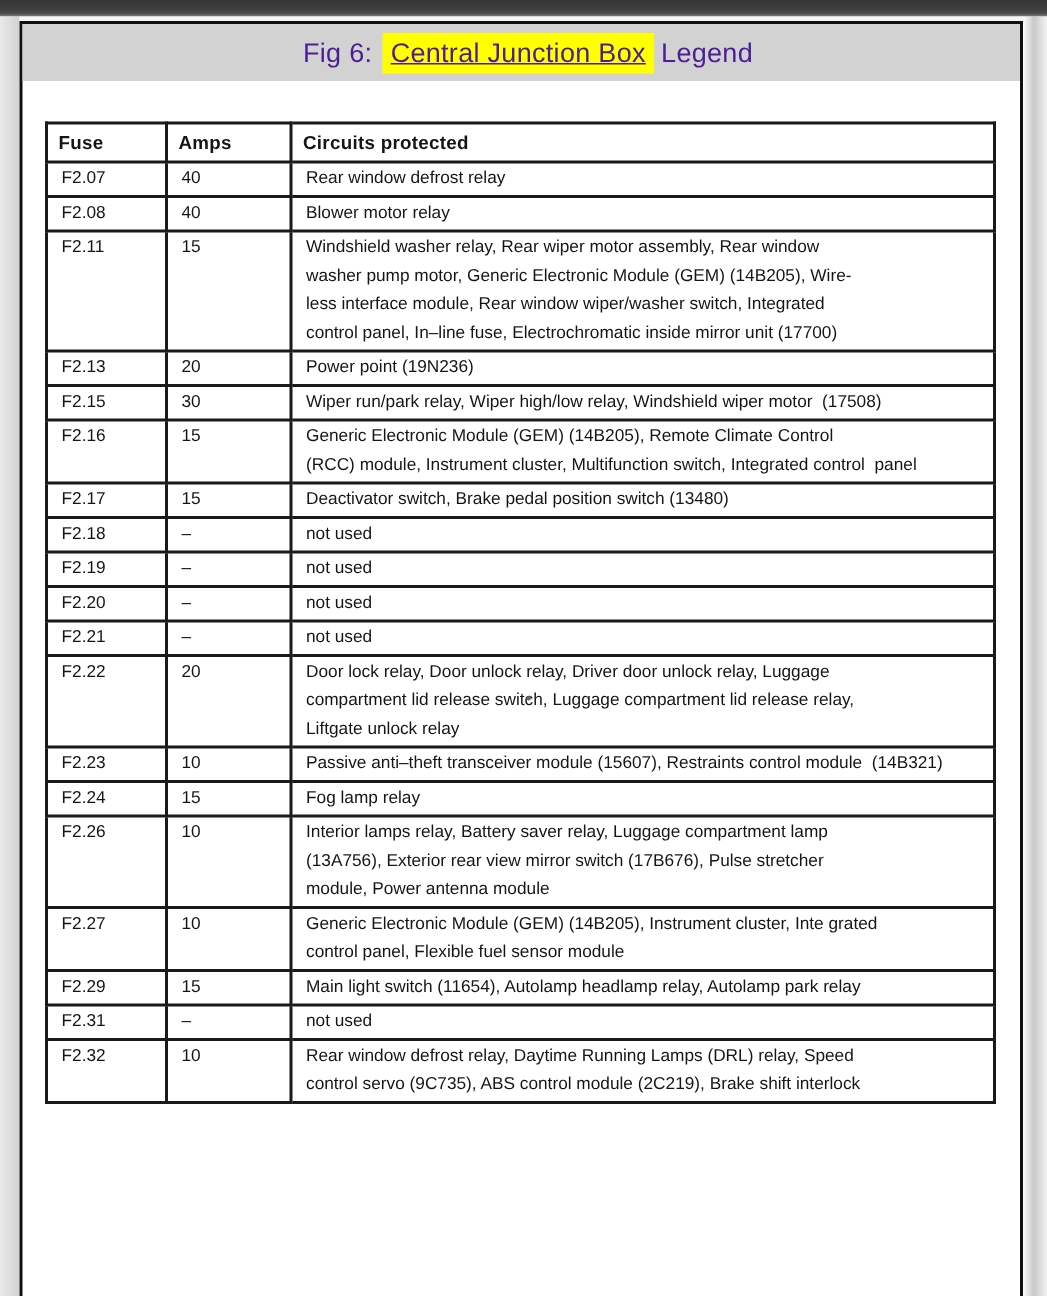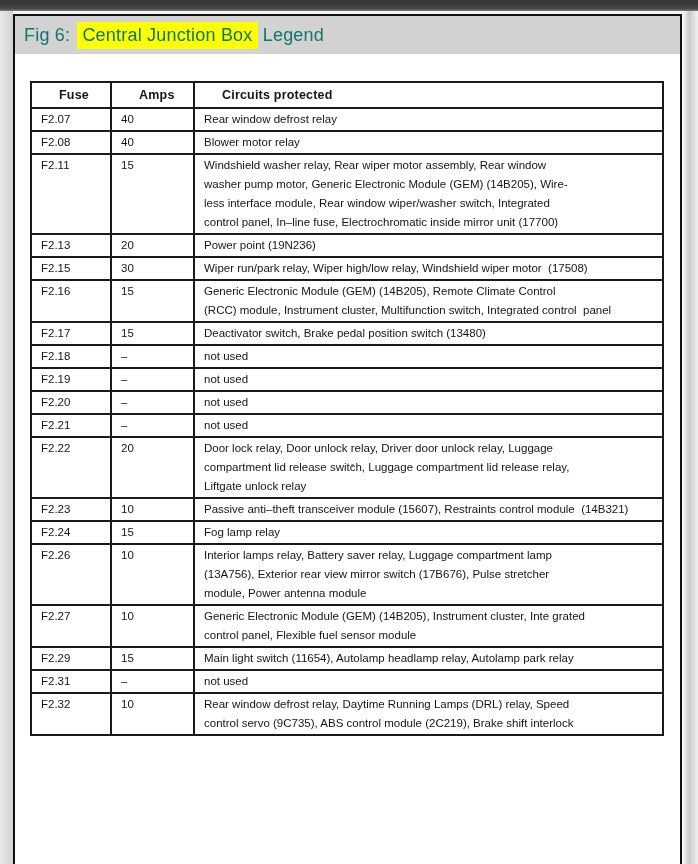--- a/index.html
+++ b/index.html
@@ -34,22 +34,23 @@
     background: #ffffff;
     border: 2px solid #101010;
   }
   .title-bar {
     height: 38px;
     background: #d2d2d2;
     display: flex;
     align-items: center;
     padding-left: 9px;
     font-size: 18px;
-    color: #0f766e;
+    color: #4c1d95;
     letter-spacing: 0.2px;
+    justify-content: center;
   }
   .title-bar span { white-space: pre; }
   .title-highlight {
     background: #ffff00;
     padding: 3px 5px;
     margin-left: 2px;
   }
   .fuse-table {
     border-collapse: collapse;
     margin: 27px 0 0 15px;
@@ -58,21 +59,21 @@
     color: #151515;
   }
   .fuse-table th, .fuse-table td {
     border: 2px solid #1a1a1a;
     text-align: left;
     vertical-align: top;
   }
   .fuse-table th {
     font-size: 12.5px;
     font-weight: bold;
-    padding: 5px 27px;
+    padding: 5px 7px;
     letter-spacing: 0.2px;
   }
   .fuse-table td {
     font-size: 11.5px;
     line-height: 19px;
     padding: 1px 9px;
   }
   .col-fuse  { width: 80px; }
   .col-amps  { width: 83px; }
   .col-circ  { width: 469px; }
@@ -88,21 +89,21 @@
 <body>
 
 <div class="top-bar"></div>
 <div class="left-margin"></div>
 <div class="right-margin"></div>
 <div class="top-gap"></div>
 
 <div class="page">
   <div class="title-bar" style="background: rgb(210, 210, 210);">
     <span>Fig 6: </span>
-    <span class="title-highlight" style="background: rgb(255, 255, 0);">Central Junction Box</span>
+    <span class="title-highlight" style="background: rgb(255, 255, 0); text-decoration: underline;">Central Junction Box</span>
     <span> Legend</span>
   </div>
 
   <table class="fuse-table">
     <colgroup>
       <col class="col-fuse">
       <col class="col-amps">
       <col class="col-circ">
     </colgroup>
     <thead>

